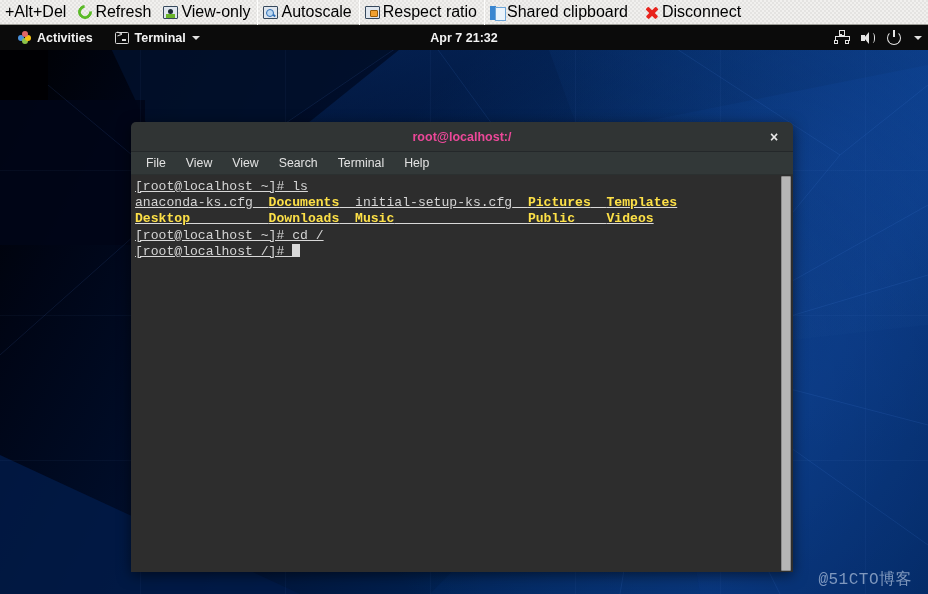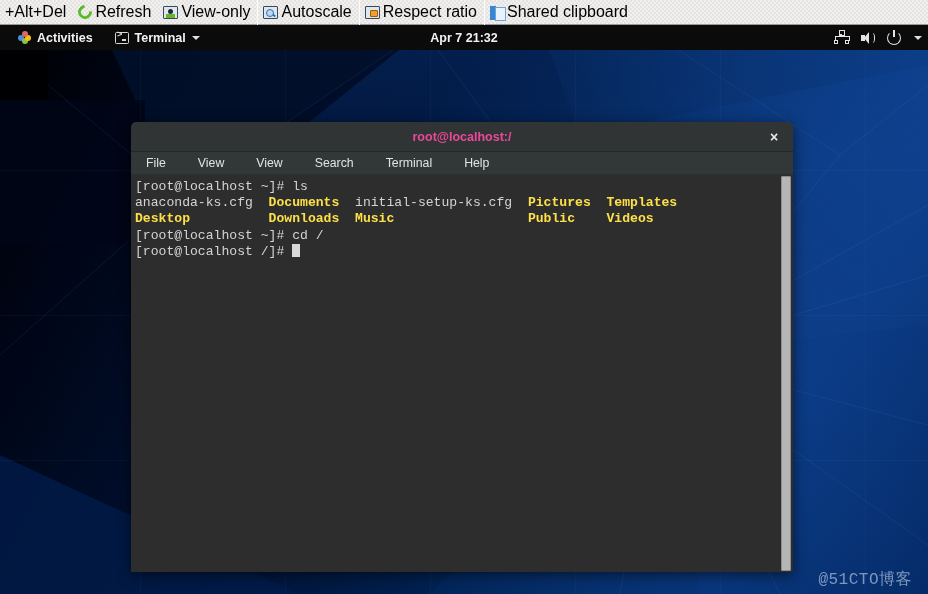--- a/index.html
+++ b/index.html
@@ -236,21 +236,21 @@
   }
   #term-close {
     position: absolute; right: 11px; top: 7px;
     width: 16px; height: 16px;
     display: flex; align-items: center; justify-content: center;
     color: #e9e9e9; font-size: 14px; font-weight: bold; line-height: 1;
   }
   #term-menubar {
     height: 23px; flex: none;
     background: #323838;
-    display: flex; align-items: center; padding-left: 7px; gap: 16px;
+    display: flex; align-items: center; padding-left: 7px; gap: 4px;
     border-bottom: 1px solid #2b3030;
   }
   .menu-item {
     padding: 0 8px; height: 23px;
     display: flex; align-items: center;
     font-size: 12.3px; color: #e2e2e2;
     font-family: "Liberation Sans", sans-serif;
   }
   #term-body {
     flex: 1; background: #2d2d2d; position: relative; overflow: hidden;
@@ -259,21 +259,21 @@
   #term-text {
     flex: 1;
     padding: 4px 0 0 4px;
     font-family: "Liberation Mono", monospace;
     font-size: 13.1px;
     line-height: 16.2px;
     color: #d8d8d8;
     white-space: pre;
     letter-spacing: 0px;
   }
-  .tline { height: 16.2px; display: block; white-space: pre; }
+  .tline { height: 16.2px; display: block; white-space: pre; text-decoration: underline; }
   .c-def  { color: #d4d4d4; }
   .c-dir  { color: #fde047; font-weight: bold; }
   .cursor {
     display: inline-block; width: 7.8px; height: 13px;
     background: #d8d8d8; vertical-align: -2px;
   }
   #term-scrollbar {
     width: 14px; flex: none; background: #2d2d2d;
     padding: 1px 2px 1px 2px; display: flex; flex-direction: column;
   }
@@ -325,20 +325,24 @@
       <span>Respect ratio</span>
     </div>
 
     <div class="vnc-sep"></div>
 
     <div class="vnc-btn">
       <span class="vnc-ico ico-clip"></span>
       <span>Shared clipboard</span>
     </div>
 
+    <div class="vnc-btn" style="padding-left:9px;">
+      <span class="vnc-ico ico-x"></span>
+      <span>Disconnect</span>
+    </div>
 
   </div>
 
   <div id="desktop">
     <div id="wall"></div>
     <svg id="wall-poly" viewBox="0 0 928 569" preserveAspectRatio="none">
       <defs>
         <linearGradient id="g1" x1="0" y1="0" x2="1" y2="1">
           <stop offset="0%" stop-color="#0a3a85" stop-opacity="0.55"></stop>
           <stop offset="100%" stop-color="#001231" stop-opacity="0.1"></stop>

